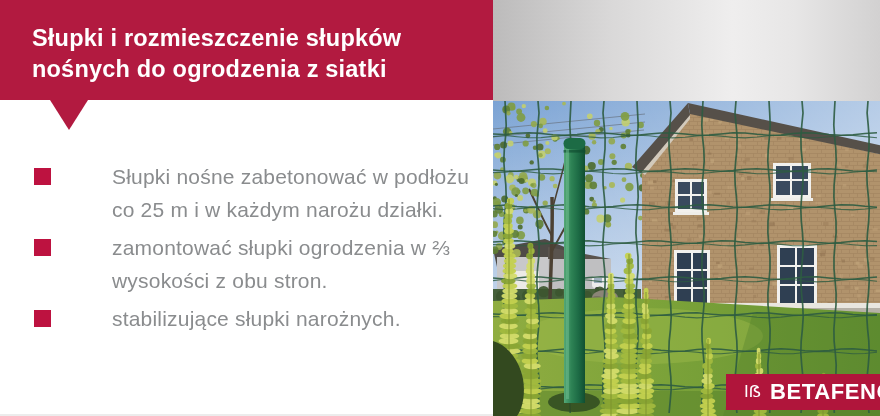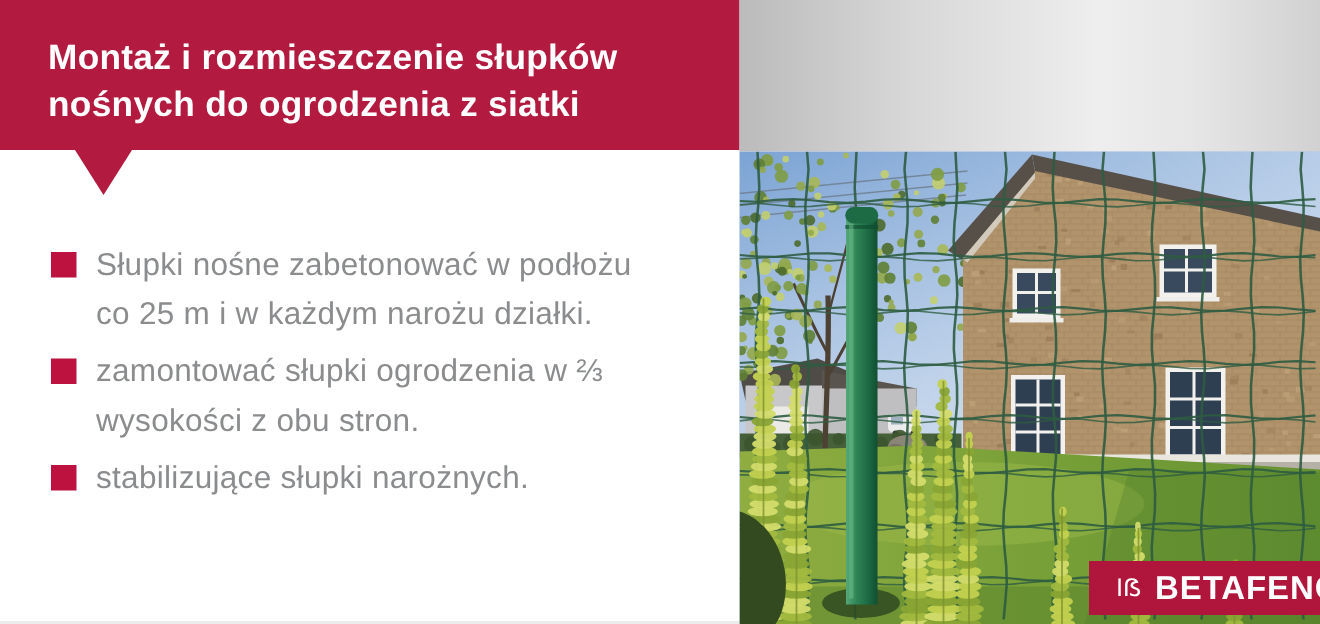--- a/index.html
+++ b/index.html
@@ -13,21 +13,21 @@
   .canvas{position:relative;width:880px;height:416px;background:#ffffff;overflow:hidden;}
 
   
   .left-panel{position:absolute;left:0;top:0;width:493px;height:416px;background:#ffffff;border-bottom:2px solid #ececec;}
   .header{position:absolute;left:0;top:0;width:493px;height:100px;background:var(--crimson);padding:23px 30px 0 32px;}
   .header-line{color:#ffffff;font-size:23.5px;line-height:31px;font-weight:700;letter-spacing:0.2px;white-space:nowrap;}
   .pointer{position:absolute;left:50px;top:100px;width:0;height:0;
     border-left:19px solid transparent;border-right:19px solid transparent;
     border-top:30px solid var(--crimson);}
   .bullets{position:absolute;left:32px;top:160px;width:440px;list-style:none;}
-  .bullet-item{display:flex;margin-bottom:5px;}
+  .bullet-item{display:flex;margin-bottom:5px;gap:48px;}
   .marker{width:17px;height:17px;background:var(--bullet);margin:8px 13px 0 2px;flex-shrink:0;}
   .lines{color:var(--text-gray);font-size:21px;line-height:33px;letter-spacing:0.2px;}
   .tl{display:block;white-space:nowrap;}
 
   
   .right-panel{position:absolute;left:493px;top:0;width:387px;height:416px;}
   .gray-band{position:absolute;left:0;top:0;width:387px;height:101px;
     background:linear-gradient(90deg,#bcbbbb 0%,#d9d8d8 30%,#efeeee 62%,#e7e6e6 78%,#d2d1d1 100%);}
   .photo{position:absolute;left:0;top:101px;width:387px;height:315px;overflow:hidden;background:#9db7d8;}
   .photo svg{display:block;}
@@ -36,21 +36,21 @@
   .badge-mark{color:#ffffff;font-family:"DejaVu Sans",sans-serif;font-weight:400;font-size:16px;margin-right:9px;line-height:1;}
   .badge-text{color:#ffffff;font-weight:700;font-size:22px;letter-spacing:0.6px;line-height:1;}
 </style>
 </head>
 <body>
 
 <div class="canvas">
 
   <div class="left-panel">
     <div class="header">
-      <div class="header-line">Montaż i rozmieszczenie słupków</div>
+      <div class="header-line">Słupki i rozmieszczenie słupków</div>
       <div class="header-line">nośnych do ogrodzenia z siatki</div>
     </div>
     <div class="pointer"></div>
 
     <ul class="bullets">
       <li class="bullet-item">
         <span class="marker"></span>
         <span class="lines">
           <span class="tl">Słupki nośne zabetonować w podłożu</span>
           <span class="tl">co 25 m i w każdym narożu działki.</span>

